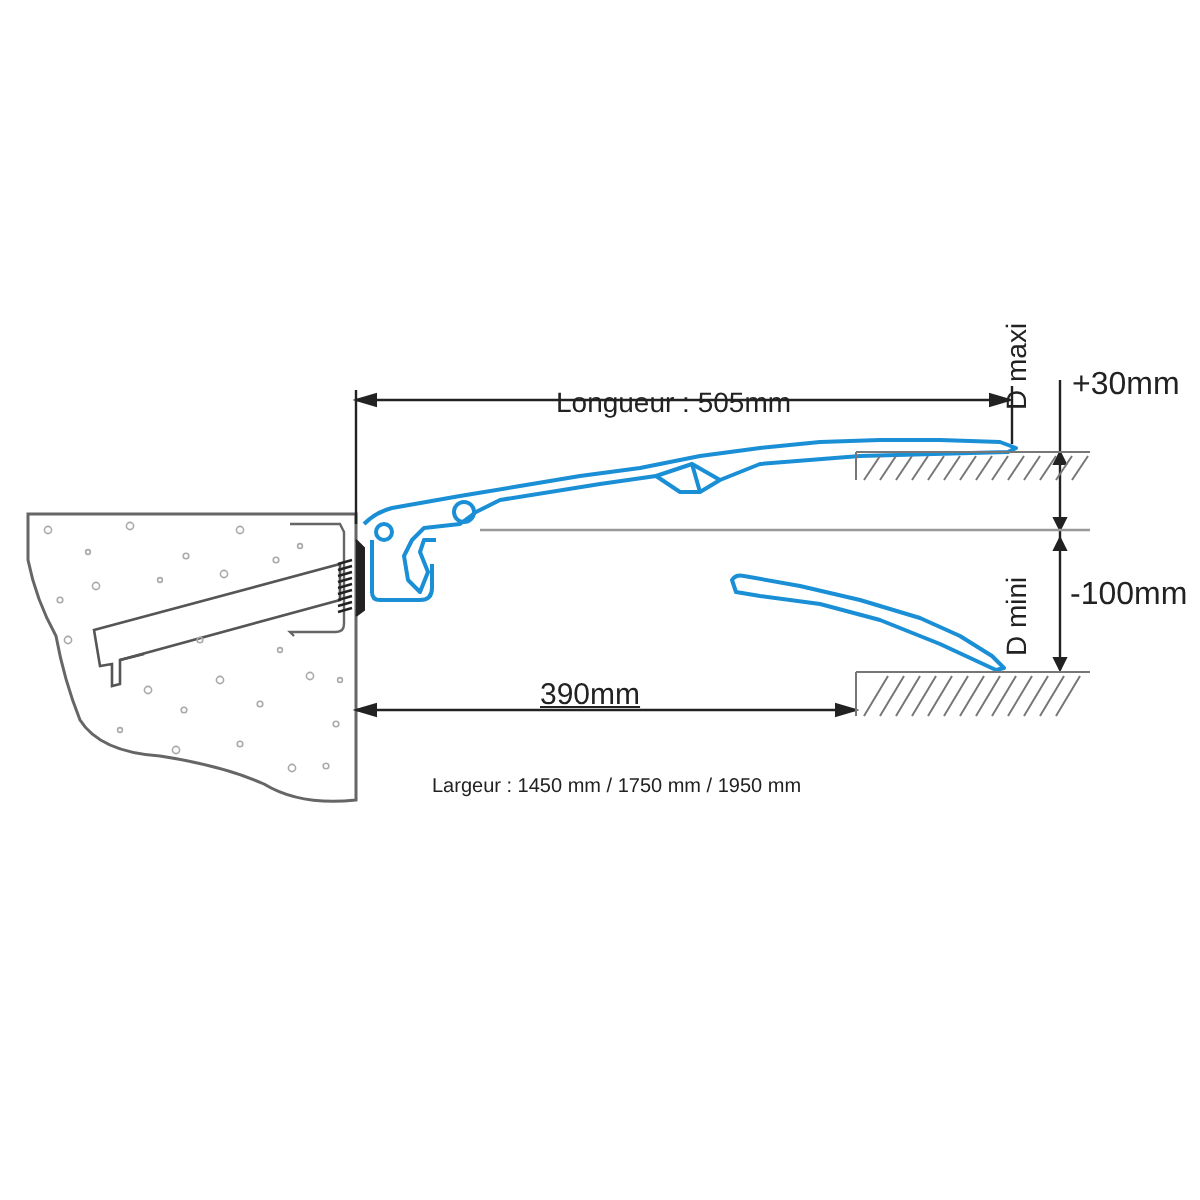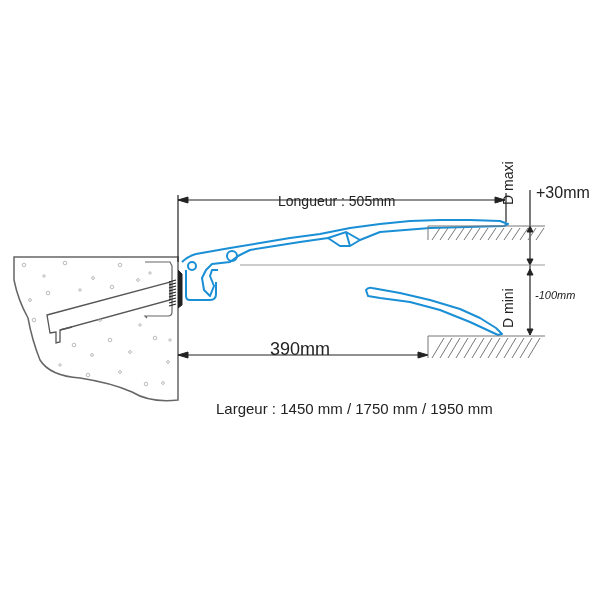--- a/index.html
+++ b/index.html
@@ -1,24 +1,24 @@
 <!DOCTYPE html>
 <html><head>
   <meta charset="utf-8">
   <style>
     html, body { margin: 0; padding: 0; background: #ffffff; }
     body { width: 600px; height: 600px; position: relative; overflow: hidden;
            font-family: "Liberation Sans", sans-serif; }
     #diagram { position: absolute; left: 0; top: 0; width: 600px; height: 600px; }
     .label { position: absolute; color: #222222; white-space: nowrap; }
     .lbl-longueur { left: 278px; top: 176px; font-size: 14px; margin-top: 17px; }
-    .lbl-390 { left: 270px; top: 339px; font-size: 18px; }
-    .lbl-largeur { left: 216px; top: 400px; font-size: 15px; }
+    .lbl-390 { left: 270px; top: 339px; font-size: 15px; text-decoration: underline; }
+    .lbl-largeur { left: 216px; top: 388px; font-size: 10px; }
     .lbl-plus30 { left: 536px; top: 184px; font-size: 16px; }
-    .lbl-minus100 { left: 535px; top: 289px; font-size: 11px; font-style: italic; }
+    .lbl-minus100 { left: 535px; top: 289px; font-size: 16px; }
     .lbl-dmaxi { left: 500px; top: 205px; font-size: 14px; transform: rotate(-90deg); transform-origin: left top; }
     .lbl-dmini { left: 500px; top: 328px; font-size: 14px; transform: rotate(-90deg); transform-origin: left top; }
   </style>
 </head>
 <body>
 
 <svg id="diagram" viewBox="0 0 600 600" xmlns="http://www.w3.org/2000/svg">
 
   <g>
     <path d="M14,257 L178,257 L178,400 Q150,403 132,392 Q112,383 80,378 Q50,376 40,360 Q32,340 28,318 Q18,300 14,280 Z" fill="#ffffff" stroke="#666666" stroke-width="1.5"></path>

